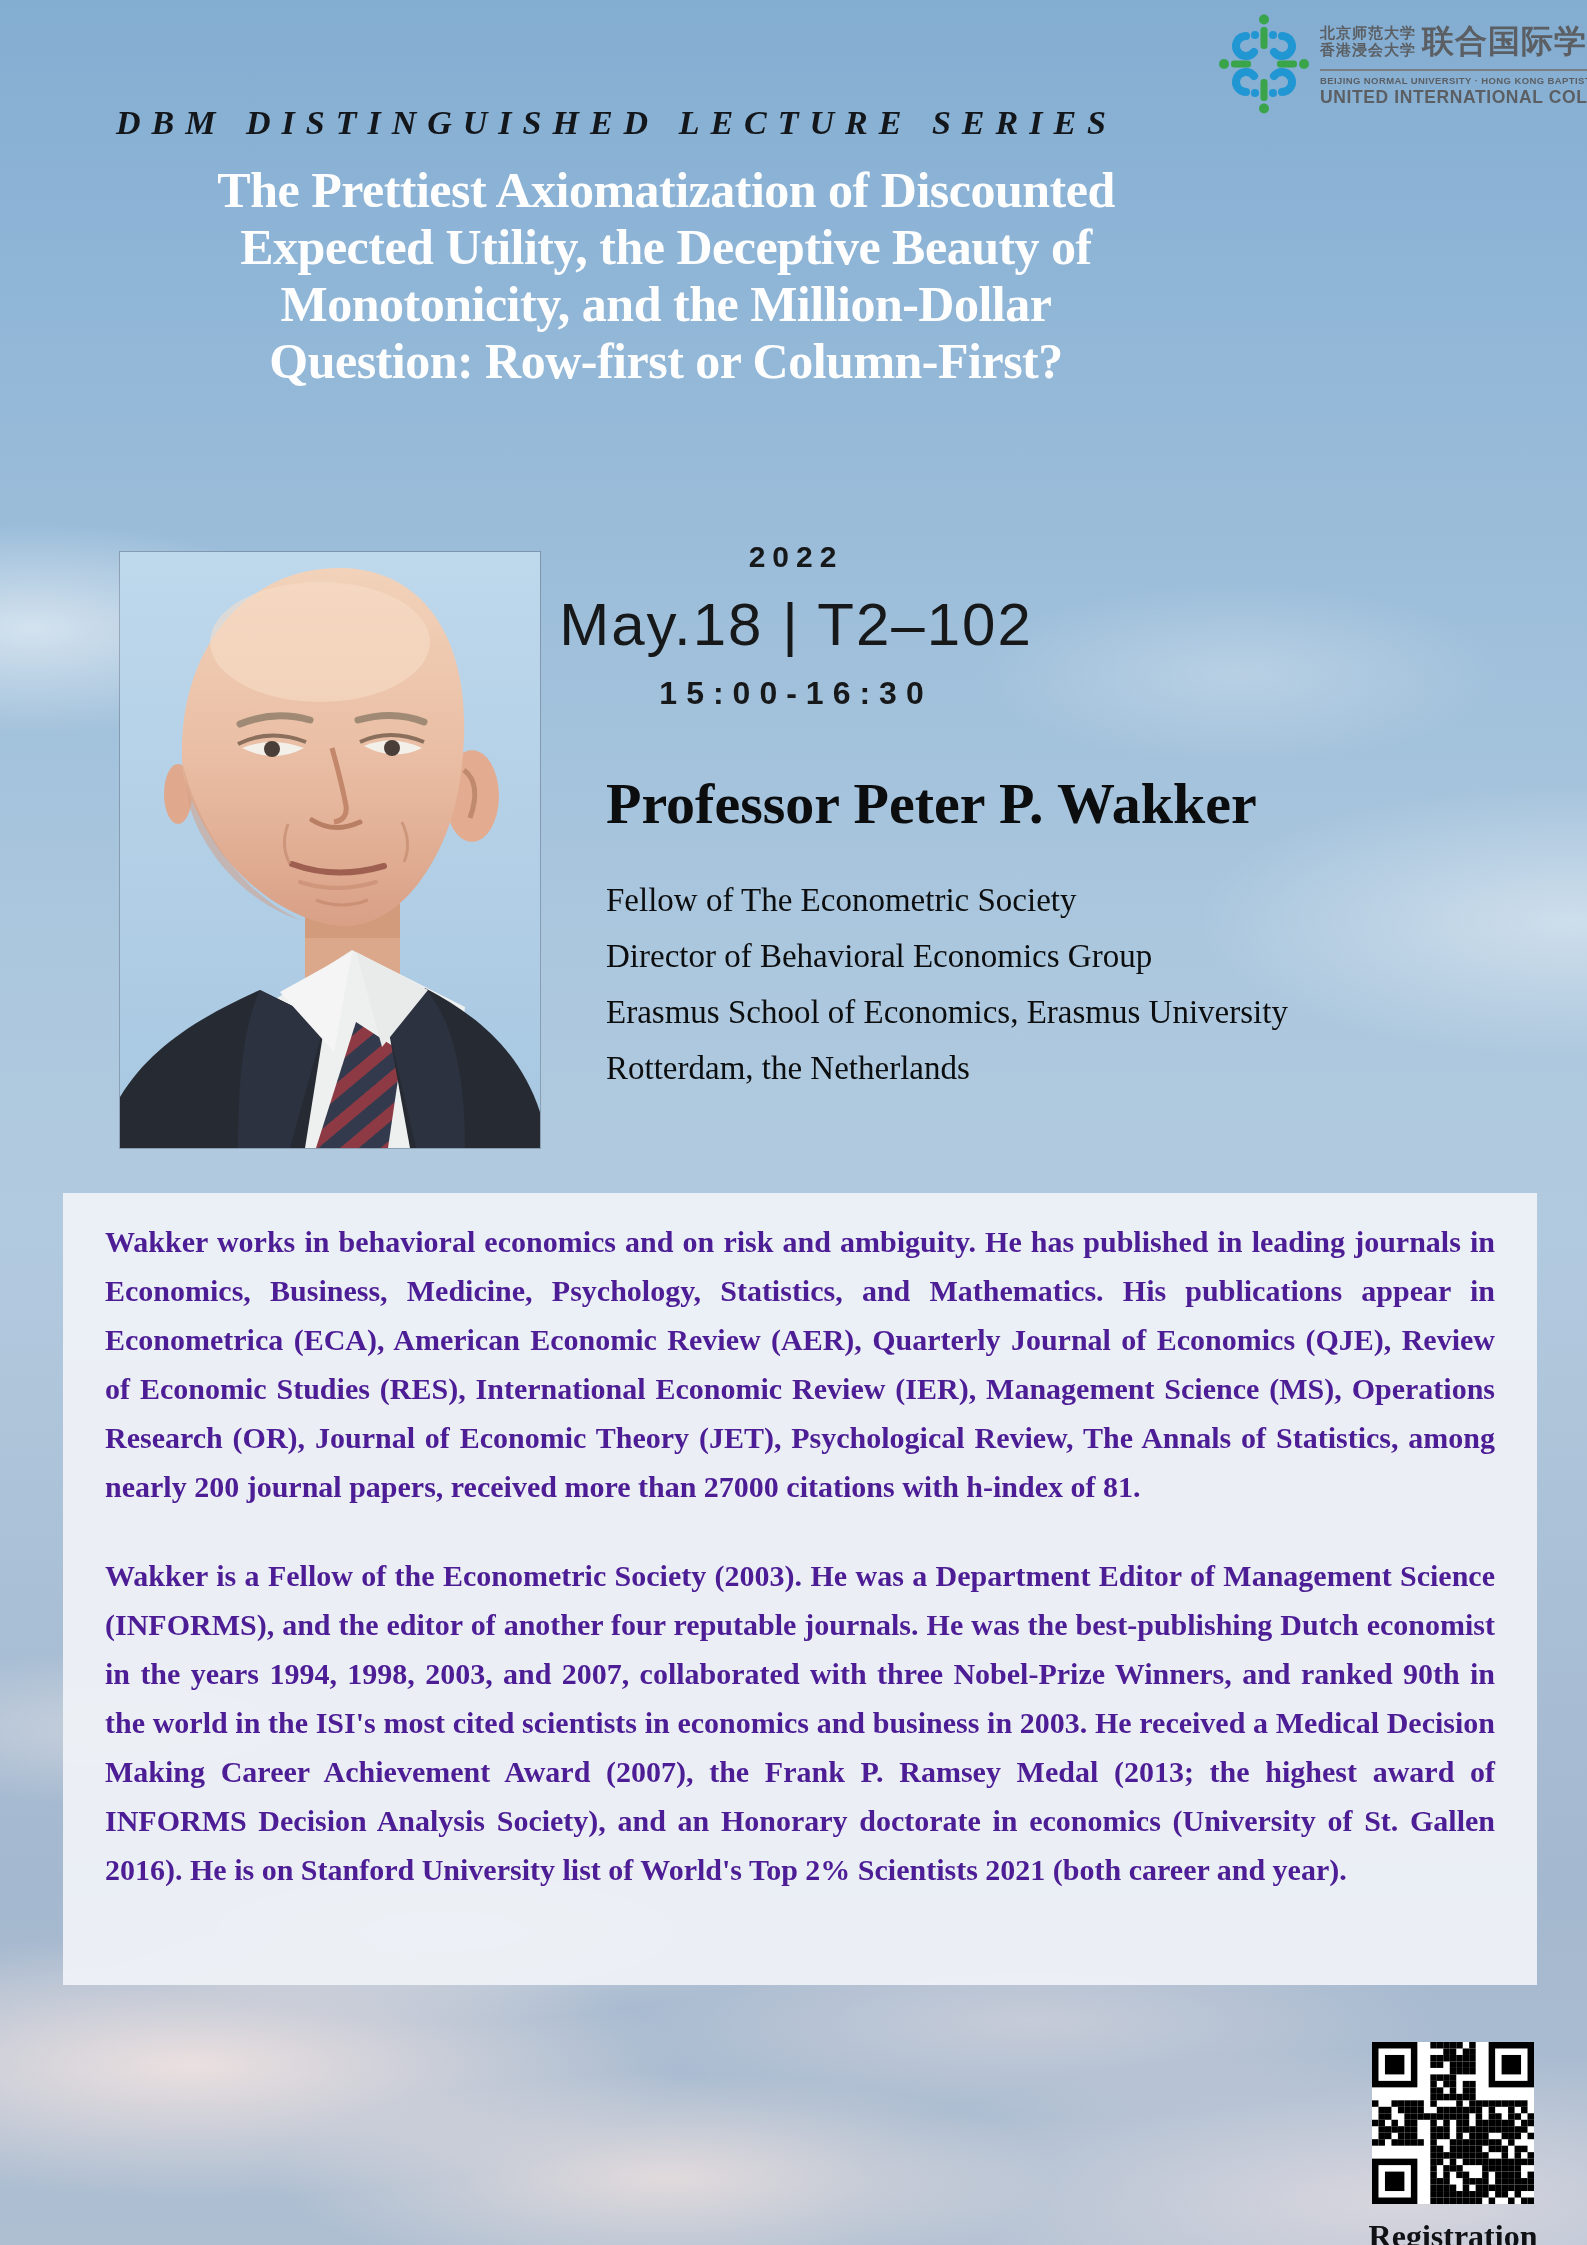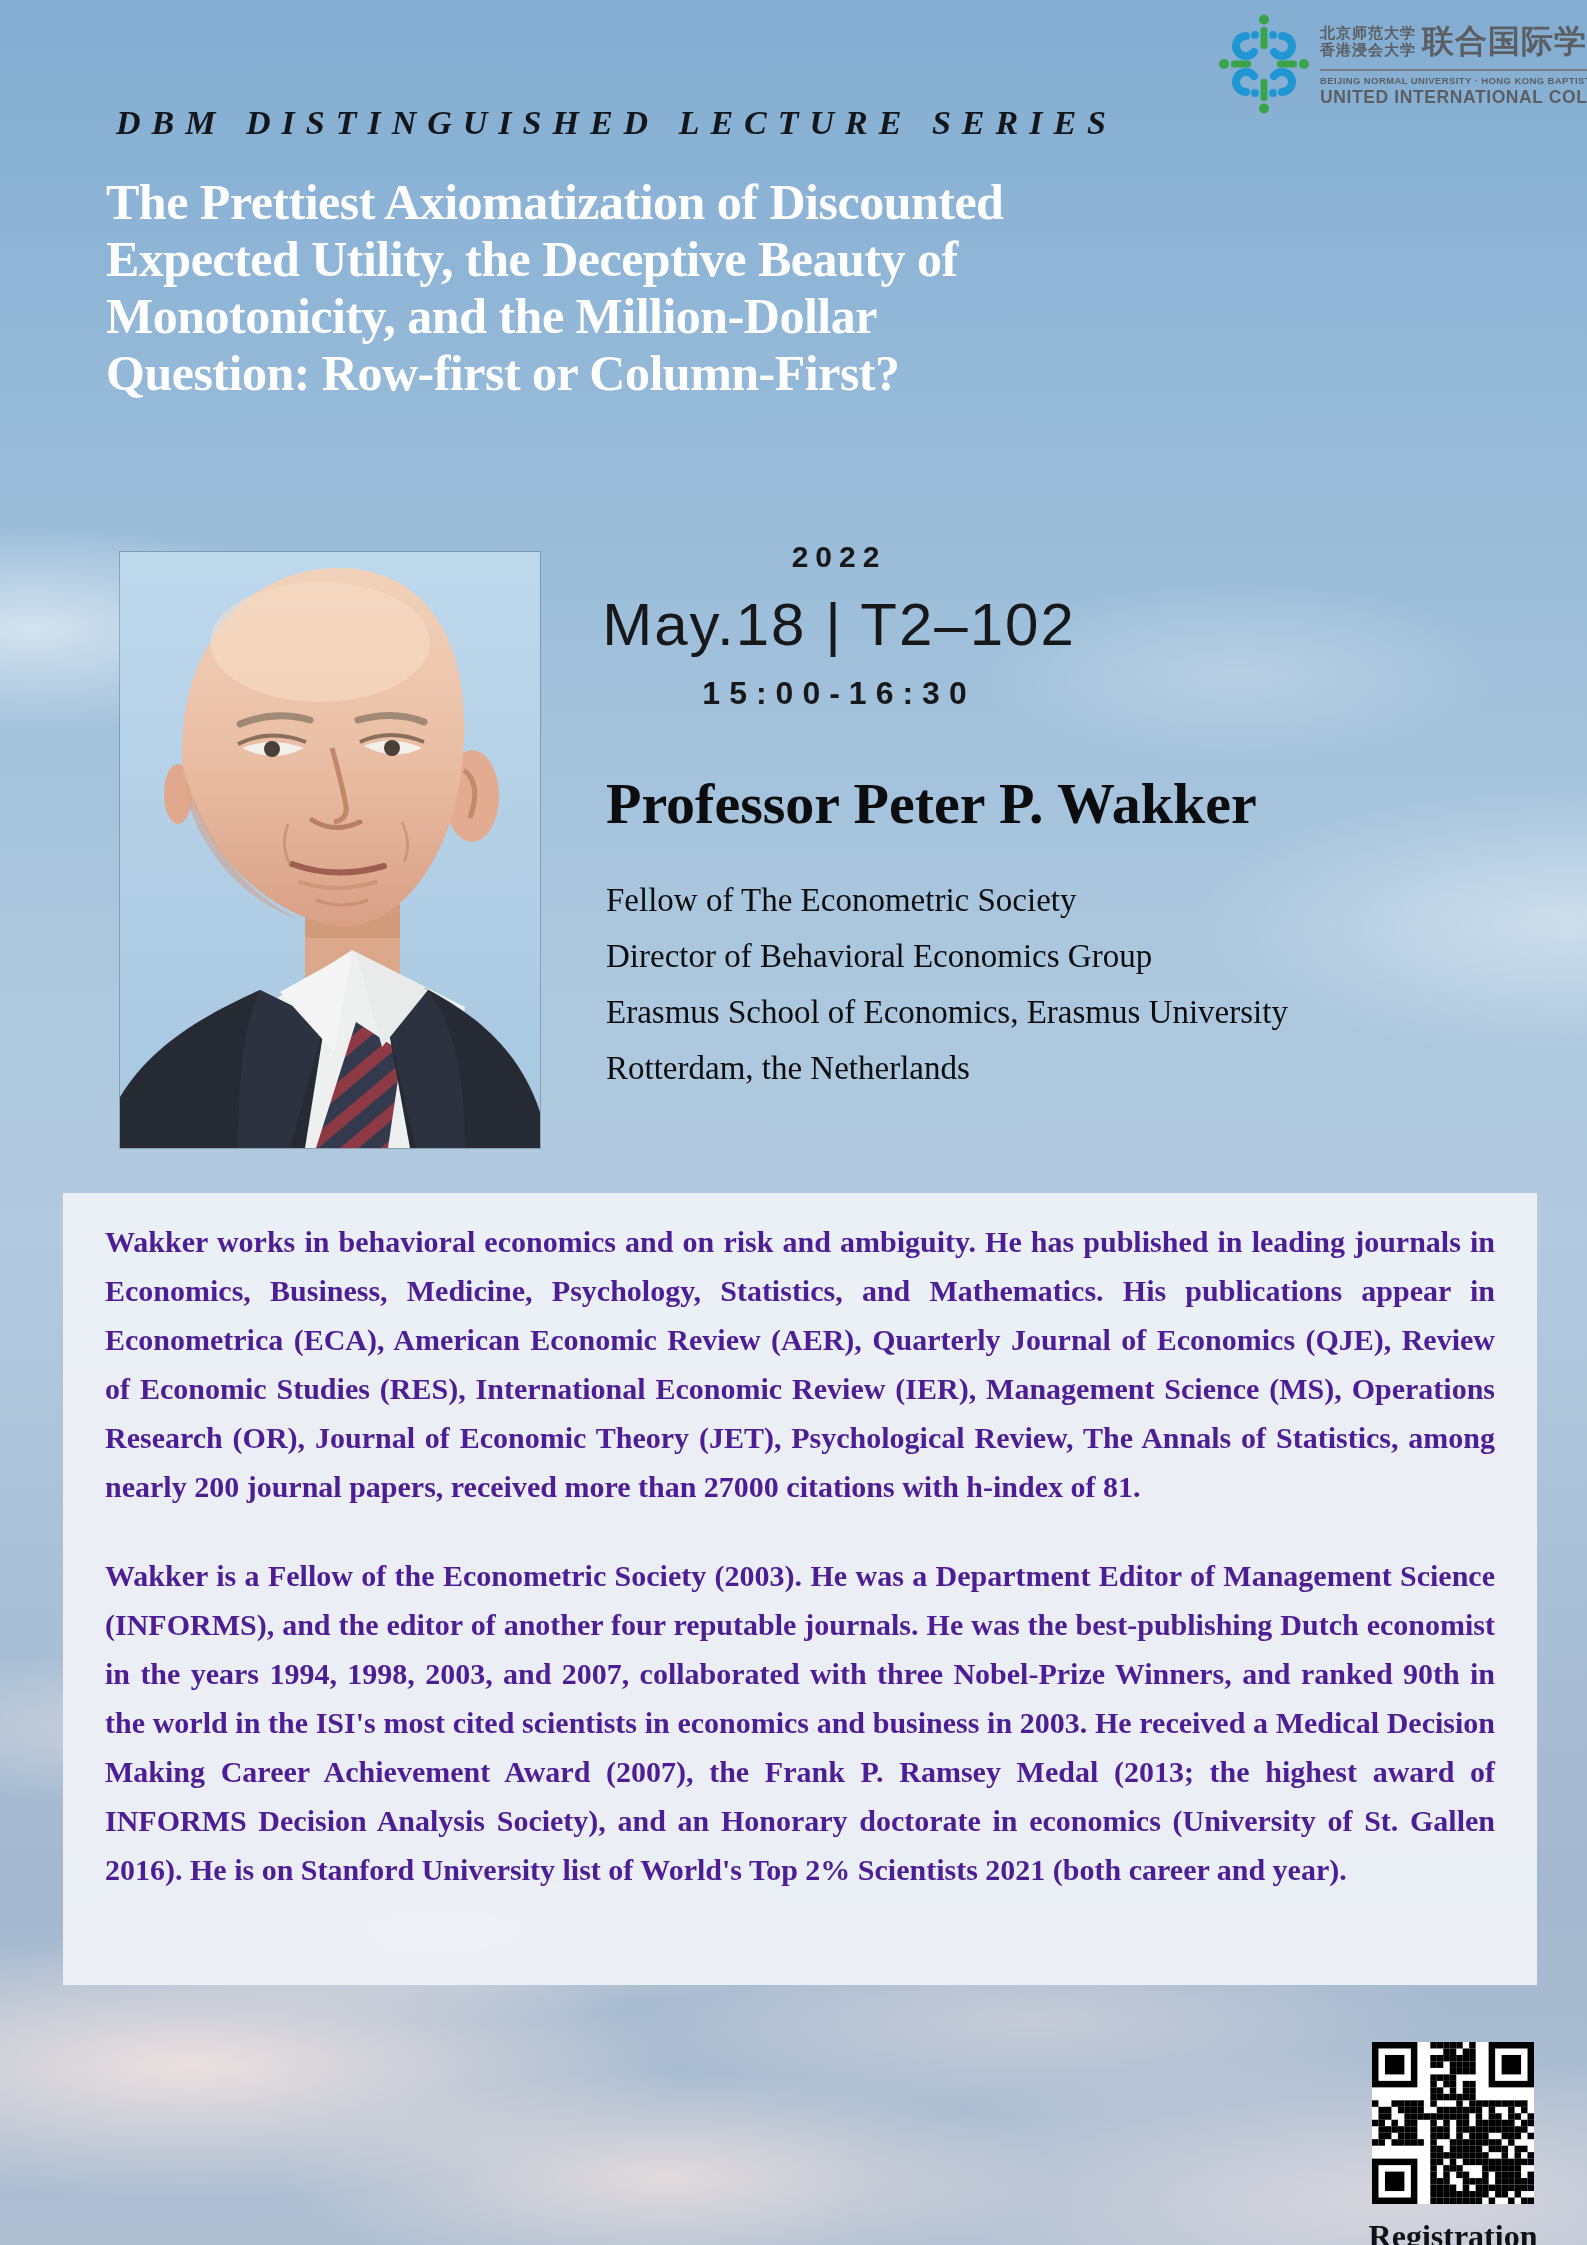--- a/index.html
+++ b/index.html
@@ -28,25 +28,25 @@
   .logo-text{ color:#5b5f63; }
   .logo-cn-row{ display:flex; align-items:center; gap:6px; border-bottom:2px solid #7a7e82; padding-bottom:5px; }
   .logo-cn-small{ font-family:Liberation Serif, serif; font-size:15px; line-height:17px; font-weight:700; letter-spacing:1px; }
   .logo-cn-big{ font-family:"DejaVu Sans", sans-serif; font-size:32px; font-weight:600; letter-spacing:1px; }
   .logo-en-1{ font-family:"Liberation Sans", sans-serif; font-size:9.5px; font-weight:700; letter-spacing:.4px; margin-top:4px; white-space:nowrap; }
   .logo-en-2{ font-family:"Liberation Sans", sans-serif; font-size:17.5px; font-weight:600; letter-spacing:.6px; white-space:nowrap; margin-top:1px; }
 
   
   .series{ position:absolute; left:116px; top:104px; font-size:34px; font-style:italic; font-weight:600;
            letter-spacing:11px; color:#13161a; white-space:nowrap; }
-  .title{ position:absolute; left:106px; top:174px; width:1120px; color:#fefefe; }
+  .title{ position:absolute; left:106px; top:162px; width:1120px; color:#fefefe;text-align:center; }
   .title .t-line{ font-size:50px; line-height:57px; font-weight:700; letter-spacing:-.5px; white-space:nowrap; }
 
   
-  .event{ position:absolute; left:539px; top:540px; width:600px; text-align:center; color:#17181a;
+  .event{ position:absolute; left:496px; top:540px; width:600px; text-align:center; color:#17181a;
           font-family:"Liberation Sans", sans-serif; }
   .event-year{ font-size:30px; font-weight:700; letter-spacing:7px; }
   .event-date{ font-size:60px; font-weight:300; letter-spacing:2px; margin-top:16px; white-space:nowrap; }
   .event-time{ font-size:32px; font-weight:700; letter-spacing:9px; margin-top:16px; }
 
   
   .photo{ position:absolute; left:120px; top:552px; width:420px; height:596px;
           box-shadow:0 0 0 1px rgba(45,50,66,.28); }
   .photo svg{ display:block; width:100%; height:100%; }
 

